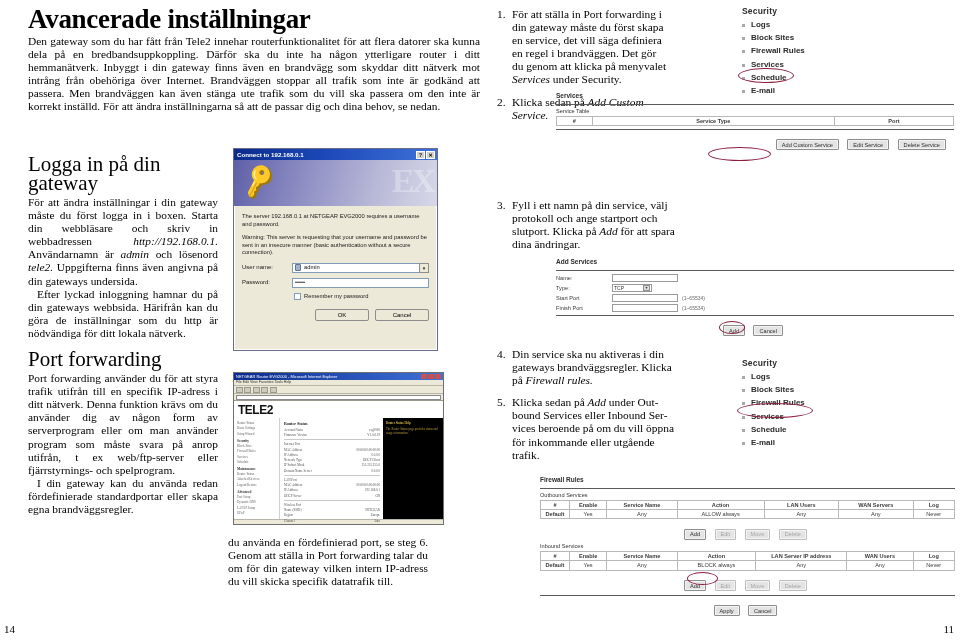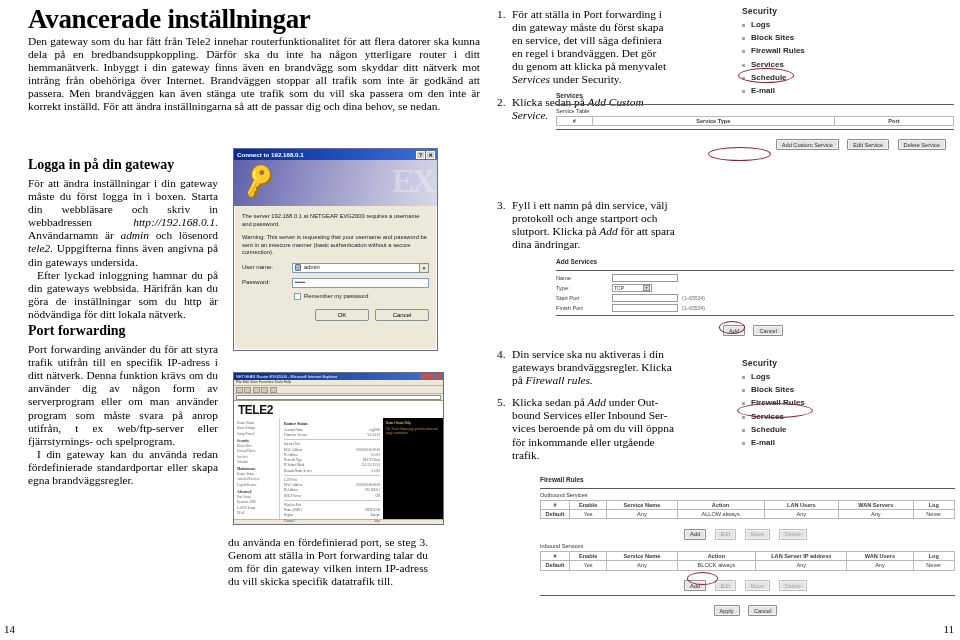--- a/index.html
+++ b/index.html
@@ -18,24 +18,24 @@
   .h1 {
     font-family:"Liberation Serif", serif;
     font-weight:bold;
     font-size:27px;
     line-height:30px;
     letter-spacing:-0.3px;
     margin:0 0 6px 0;
   }
   .h2 {
     font-family:"Liberation Serif", serif;
-    font-size:14px;
+    font-size:21px;
     line-height:19px;
     margin:0 0 3px 0;
-    font-weight:bold;
+    font-weight:normal;
   }
   .body-text {
     font-size:11.4px;
     line-height:13.1px;
     text-align:justify;
     margin:0;
     hyphens:none;
   }
   .body-text em { font-style:italic; }
   .indent { text-indent:9px; }
@@ -239,26 +239,26 @@
 
   <h1 class="h1" id="page-title-anchor" style="position:absolute;left:28px;top:4px;width:460px;">Avancerade inställningar</h1>
 
   <p class="body-text" id="lead-para">Den gateway som du har fått från Tele2 innehar routerfunktionalitet för att flera datorer ska kunna dela på en bredbandsuppkoppling. Därför ska du inte ha någon ytterligare router i ditt hemmanätverk. Inbyggt i din gateway finns även en brandvägg som skyddar ditt nätverk mot intrång från obehöriga över Internet. Brandväggen stoppar all trafik som inte är godkänd att passera. Men brandväggen kan även stänga ute trafik som du vill ska passera om den inte är korrekt inställd. För att ändra inställningarna så att de passar dig och dina behov, se nedan.</p>
 
   <div id="col-left">
     <h2 class="h2">Logga in på din gateway</h2>
     <p class="body-text">För att ändra inställningar i din gate­way måste du först logga in i boxen. Starta din webbläsare och skriv in webbadressen <em>http://192.168.0.1.</em> Användarnamn är <em>admin</em> och lösenord <em>tele2.</em> Uppgifterna finns även angivna på din gateways undersida.</p>
     <p class="body-text indent">Efter lyckad inloggning hamnar du på din gateways webbsida. Härifrån kan du göra de inställningar som du http är nödvändiga för ditt lokala nätverk.</p>
 
-    <h2 class="h2" style="">Port forwarding</h2>
+    <h2 class="h2" style="margin-top:10px;">Port forwarding</h2>
     <p class="body-text">Port forwarding använder du för att styra trafik utifrån till en specifik IP-adress i ditt nätverk. Denna funktion krävs om du använder dig av någon form av serverprogram eller om man använder program som måste svara på anrop utifrån, t ex web/ftp-server eller fjärrstyrnings- och spelprogram.</p>
     <p class="body-text indent">I din gateway kan du använda redan fördefinierade standardportar eller skapa egna brandväggsregler.</p>
   </div>
 
-  <p class="body-text" id="col-mid-text">du använda en fördefinierad port, se steg 3. Genom att ställa in Port forwarding talar du om för din gateway vilken intern IP-adress du vill skicka specifik datatrafik till.</p>
+  <p class="body-text" id="col-mid-text">du använda en fördefinierad port, se steg 6. Genom att ställa in Port forwarding talar du om för din gateway vilken intern IP-adress du vill skicka specifik datatrafik till.</p>
 
   <ul class="num-list" id="steps-1">
     <li class="num-item">
       <span class="num">1.</span>
       <span class="txt">För att ställa in Port forwarding i din gateway måste du först skapa en service, det vill säga definiera en regel i brandväggen. Det gör du genom att klicka på menyvalet <em>Services</em> under Security.</span>
     </li>
     <li class="num-item">
       <span class="num">2.</span>
       <span class="txt">Klicka sedan på <em>Add Custom Service.</em></span>
     </li>

